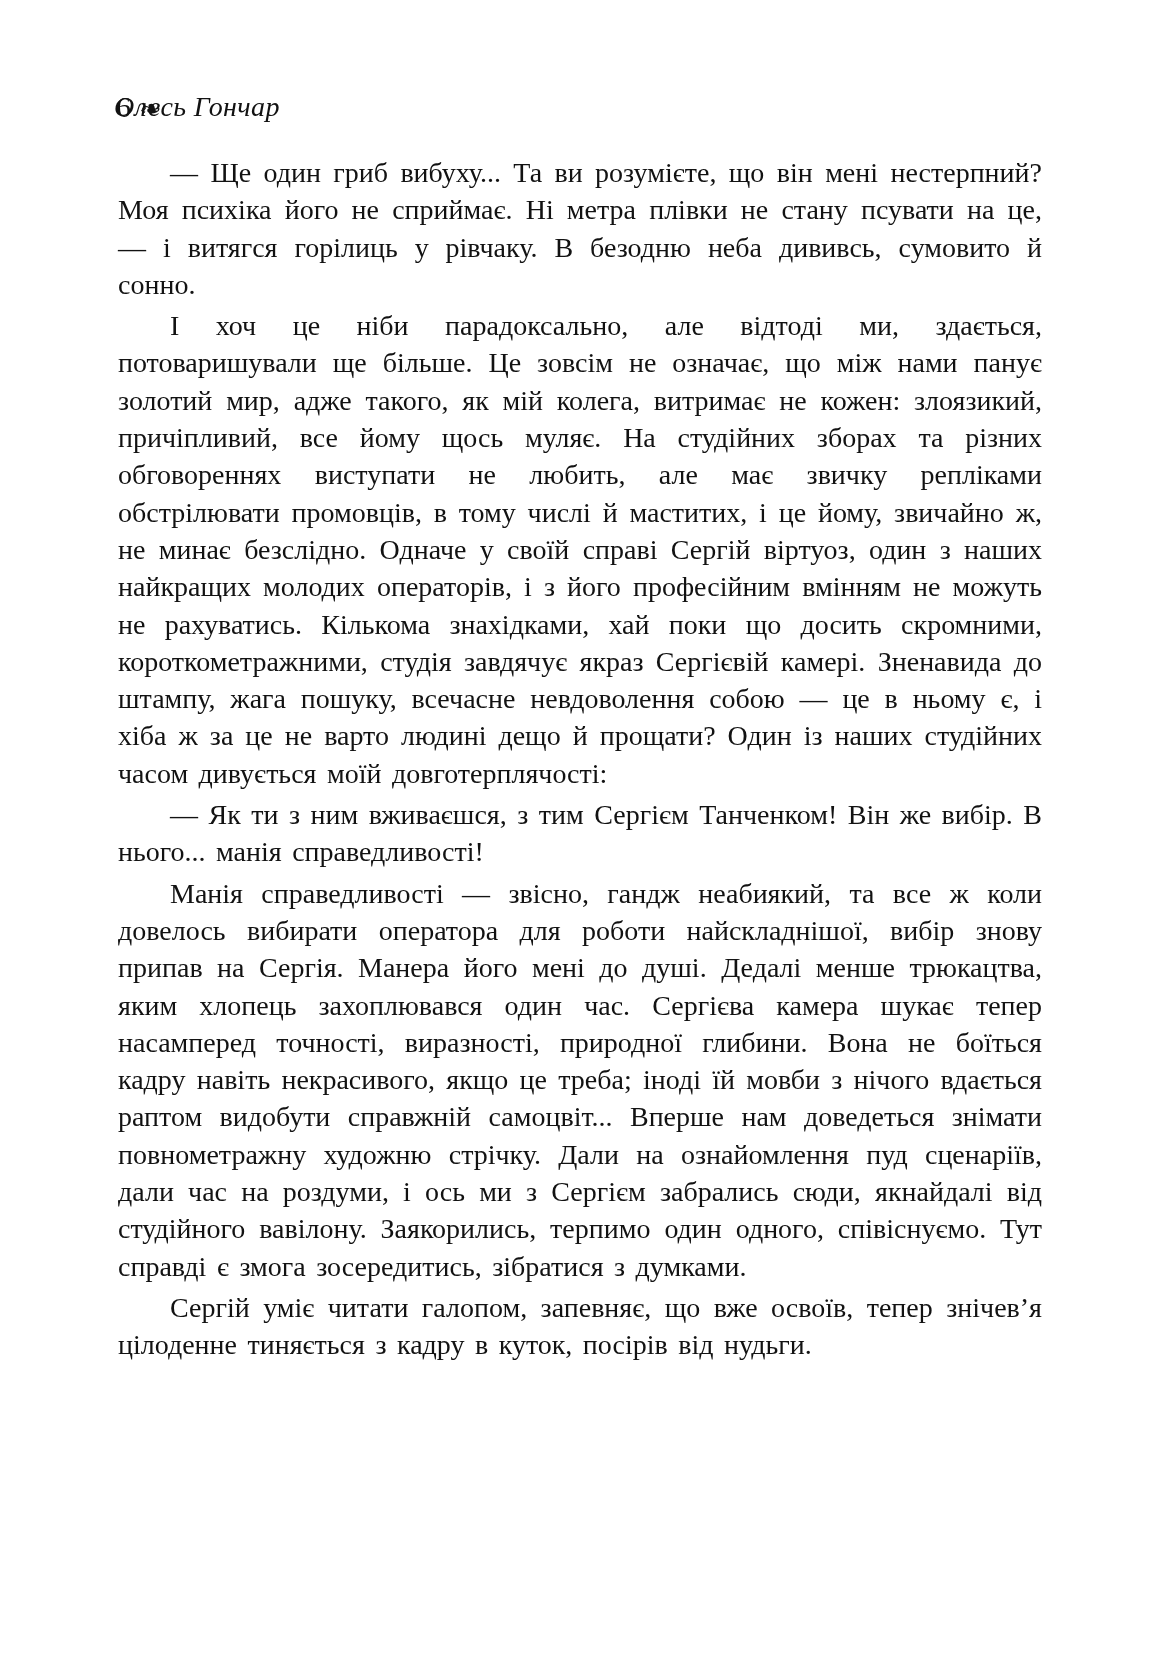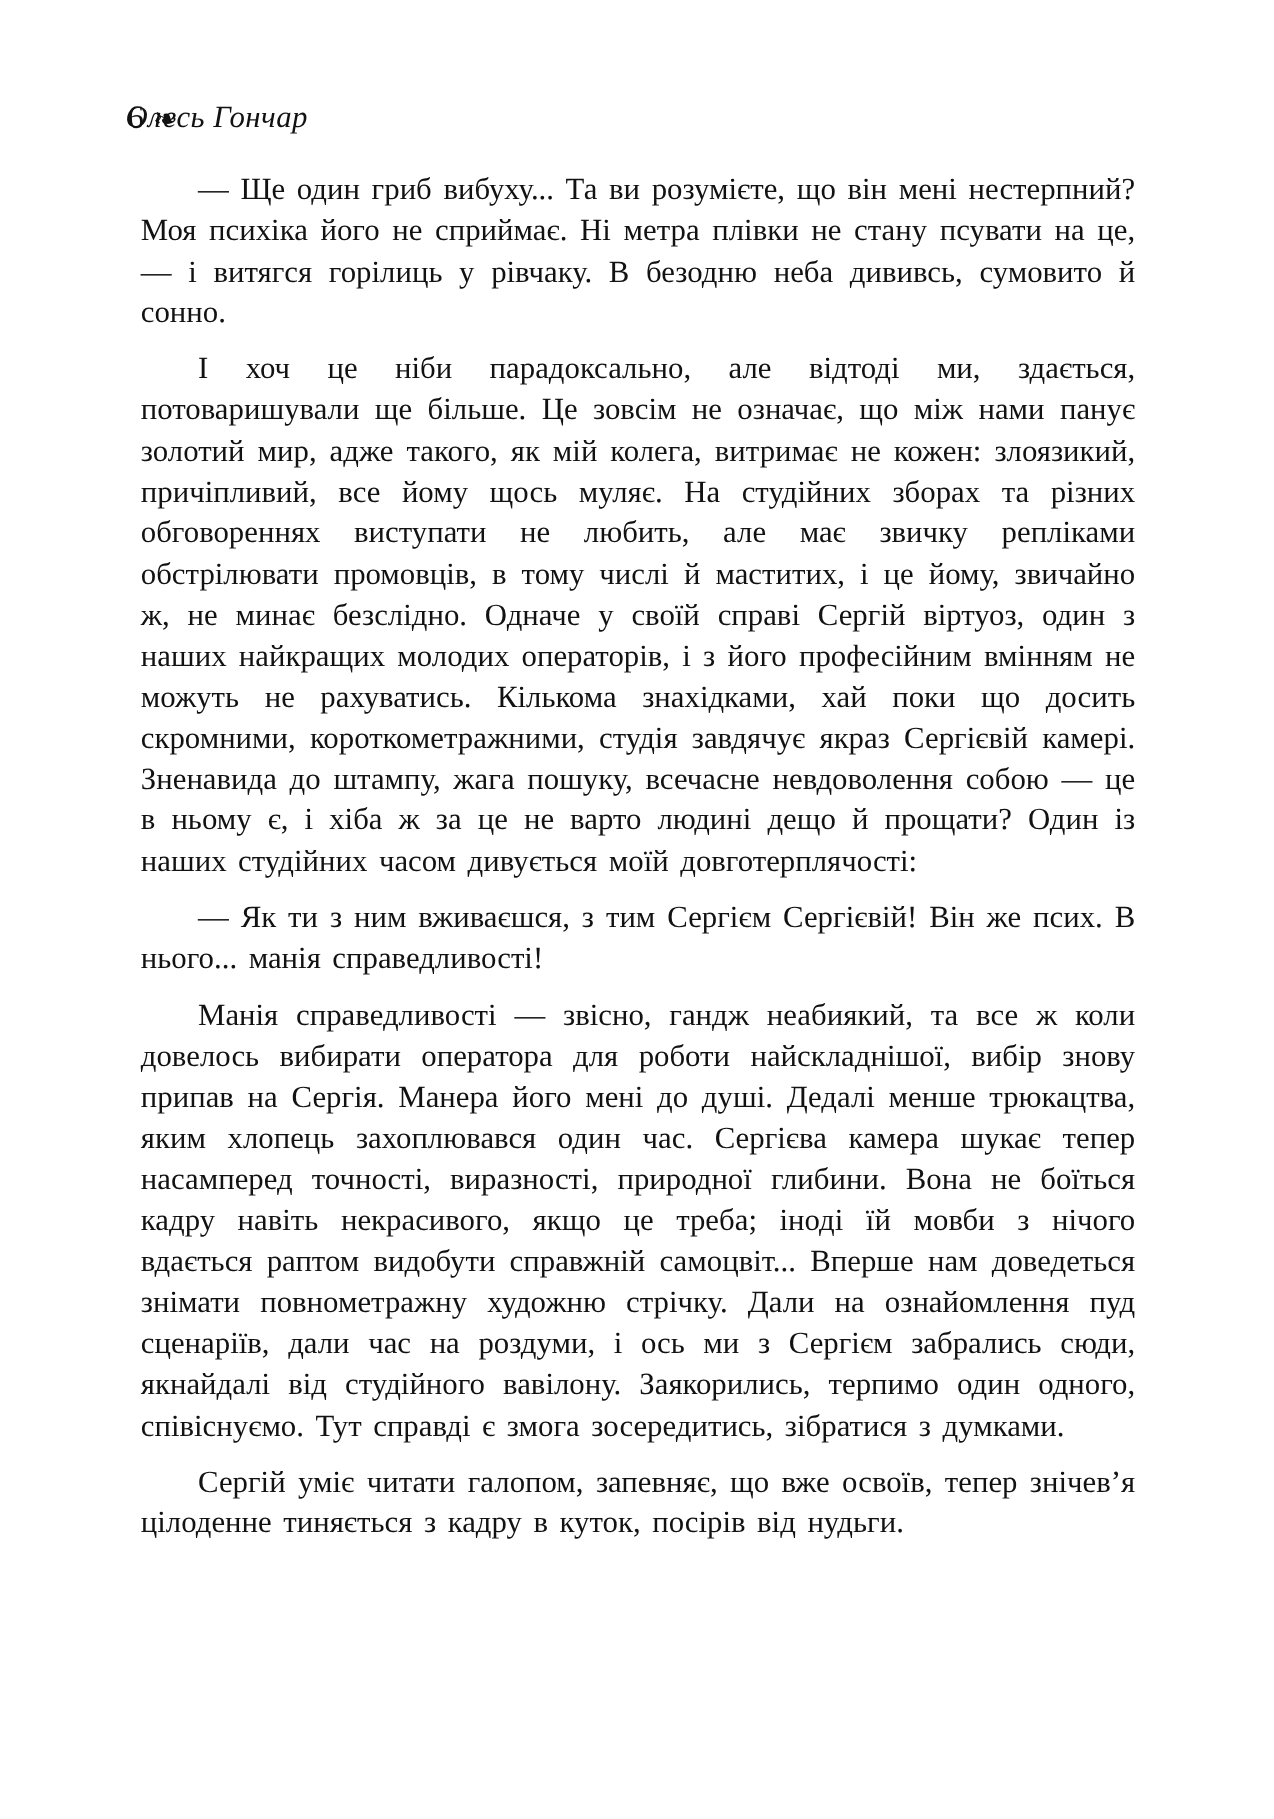--- a/index.html
+++ b/index.html
@@ -46,21 +46,21 @@
     top: 1px;
   }
   .running-title {
     text-align: left;
     font-style: italic;
     font-size: 28px;
     line-height: 34px;
     letter-spacing: 0.4px;
   }
   .body-text p {
-    margin: 14px;
+    margin: 4px;
     padding: 0;
     text-indent: 52px;
     text-align: justify;
     font-size: 28px;
     line-height: 37.3px;
     word-spacing: 3.5px;
   }
 </style>
 </head>
 <body>
@@ -70,18 +70,18 @@
   <div class="header">
     <div class="pagenum-group">
       <span class="pagenum">6</span><span class="fleuron">❧</span>
     </div>
     <div class="running-title">Олесь Гончар</div>
   </div>
 
   <div class="body-text">
     <p>— Ще один гриб вибуху... Та ви розумієте, що він мені нестерпний? Моя психіка його не сприймає. Ні метра плівки не стану псувати на це, — і витягся горілиць у рівчаку. В безодню неба дививсь, сумовито й сонно.</p>
     <p>І хоч це ніби парадоксально, але відтоді ми, здається, потоваришували ще більше. Це зовсім не означає, що між нами панує золотий мир, адже такого, як мій колега, витримає не кожен: злоязикий, причіпливий, все йому щось муляє. На студійних зборах та різних обговореннях виступати не любить, але має звичку репліками обстрілювати промовців, в тому числі й маститих, і це йому, звичайно ж, не минає безслідно. Одначе у своїй справі Сергій віртуоз, один з наших найкращих молодих операторів, і з його професійним вмінням не можуть не рахуватись. Кількома знахідками, хай поки що досить скромними, короткометражними, студія завдячує якраз Сергієвій камері. Зненавида до штампу, жага пошуку, всечасне невдоволення собою — це в ньому є, і хіба ж за це не варто людині дещо й прощати? Один із наших студійних часом дивується моїй довготерплячості:</p>
-    <p>— Як ти з ним вживаєшся, з тим Сергієм Сергієвій! Він же псих. В нього... манія справедливості!</p>
+    <p>— Як ти з ним вживаєшся, з тим Сергієм Танченком! Він же вибір. В нього... манія справедливості!</p>
     <p>Манія справедливості — звісно, гандж неабиякий, та все ж коли довелось вибирати оператора для роботи найскладнішої, вибір знову припав на Сергія. Манера його мені до душі. Дедалі менше трюкацтва, яким хлопець захоплювався один час. Сергієва камера шукає тепер насамперед точності, виразності, природної глибини. Вона не боїться кадру навіть некрасивого, якщо це треба; іноді їй мовби з нічого вдається раптом видобути справжній самоцвіт... Вперше нам доведеться знімати повнометражну художню стрічку. Дали на ознайомлення пуд сценаріїв, дали час на роздуми, і ось ми з Сергієм забрались сюди, якнайдалі від студійного вавілону. Заякорились, терпимо один одного, співіснуємо. Тут справді є змога зосередитись, зібратися з думками.</p>
     <p>Сергій уміє читати галопом, запевняє, що вже освоїв, тепер знічев’я цілоденне тиняється з кадру в куток, посірів від нудьги.</p>
   </div>
 
 </div>
 
 </body></html>

